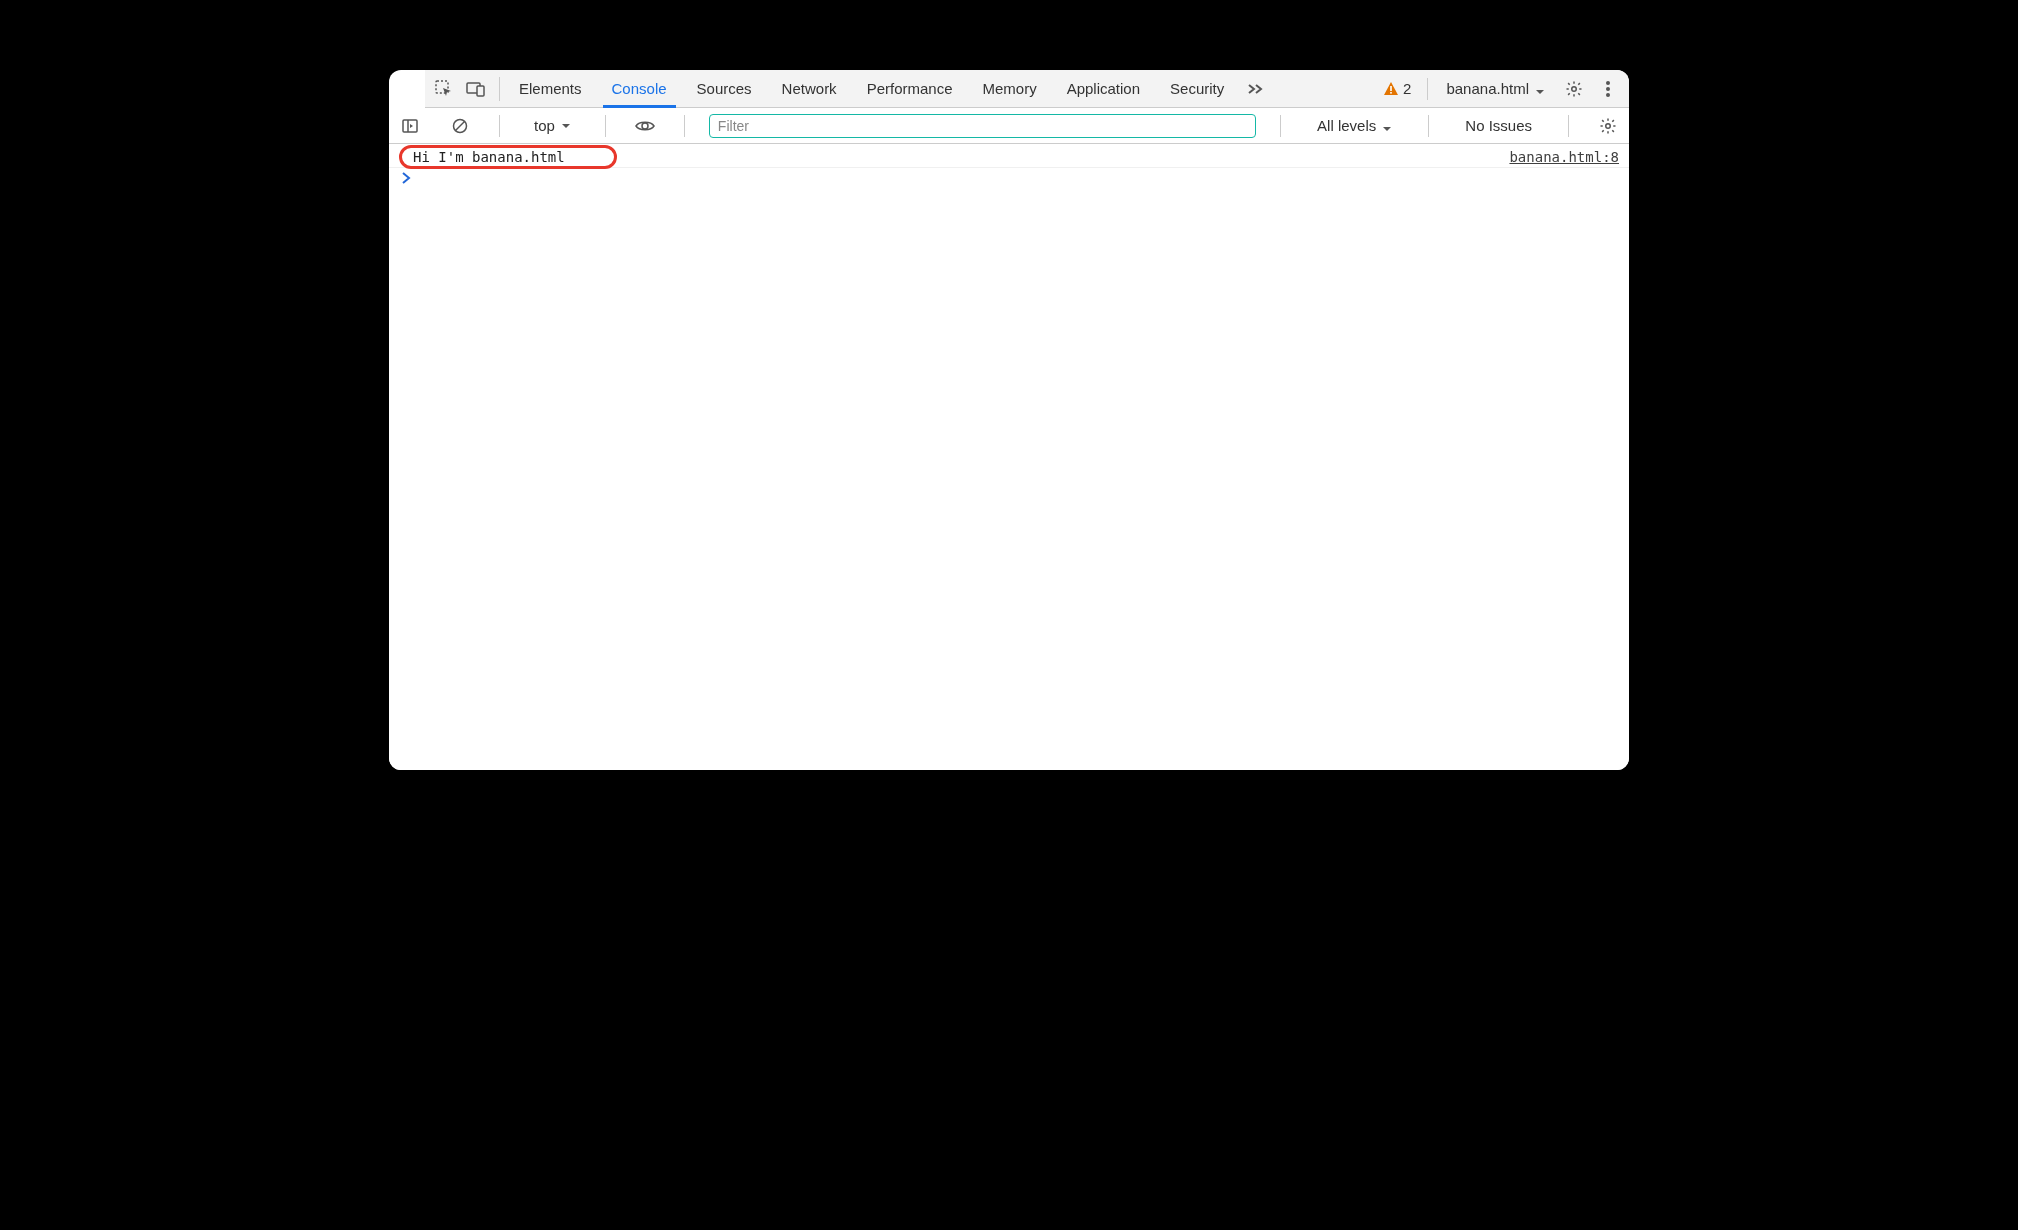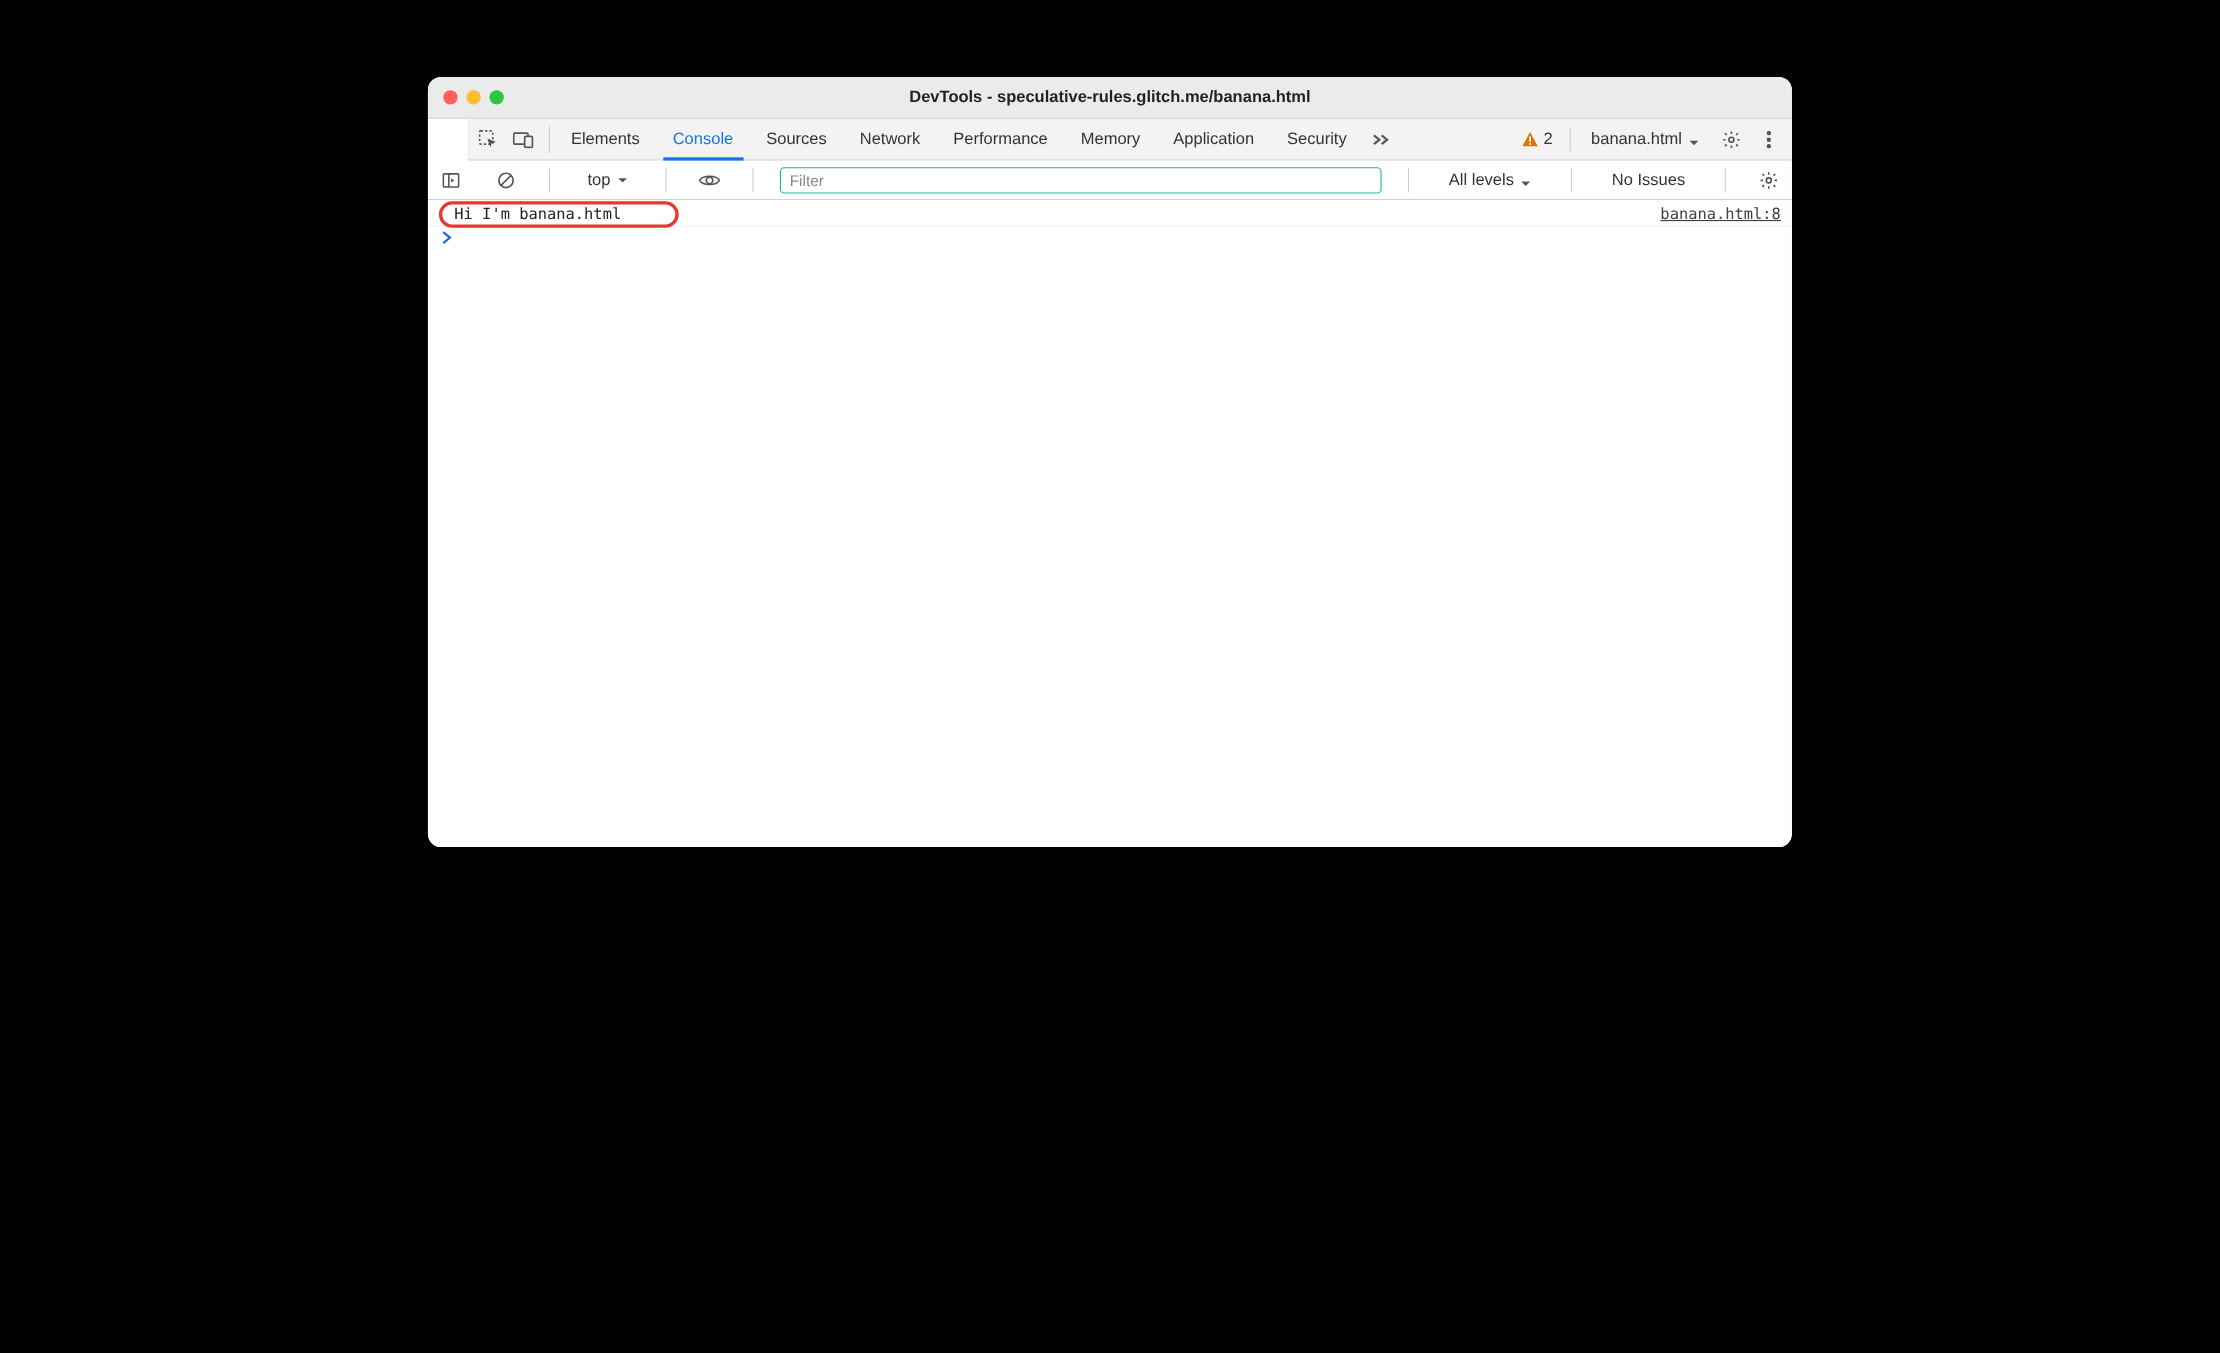--- a/index.html
+++ b/index.html
@@ -199,28 +199,20 @@
   }
   .prompt-caret { width:14px; }
   svg { display:block; }
   .vsep { width:1px; height:22px; background:#ccc; margin:0 4px;}
 </style>
 </head>
 <body>
 
 <div class="window">
 
-  <div class="titlebar">
-    <div class="traffic-lights">
-      <div class="traffic-light tl-red"></div>
-      <div class="traffic-light tl-yellow"></div>
-      <div class="traffic-light tl-green"></div>
-    </div>
-    <div class="title">DevTools - speculative-rules.glitch.me/banana.html</div>
-  </div>
 
   <div class="tabs-bar">
     <div class="tabs-left">
       <div class="icon-btn">
         <svg width="18" height="18" viewBox="0 0 18 18" fill="none" stroke="#555" stroke-width="1.5">
           <rect x="1" y="1" width="12" height="12" rx="1" stroke-dasharray="2 2"></rect>
           <path d="M8 8 L16 11 L12 12 L11 16 Z" fill="#555" stroke="none"></path>
         </svg>
       </div>
       <div class="icon-btn">

